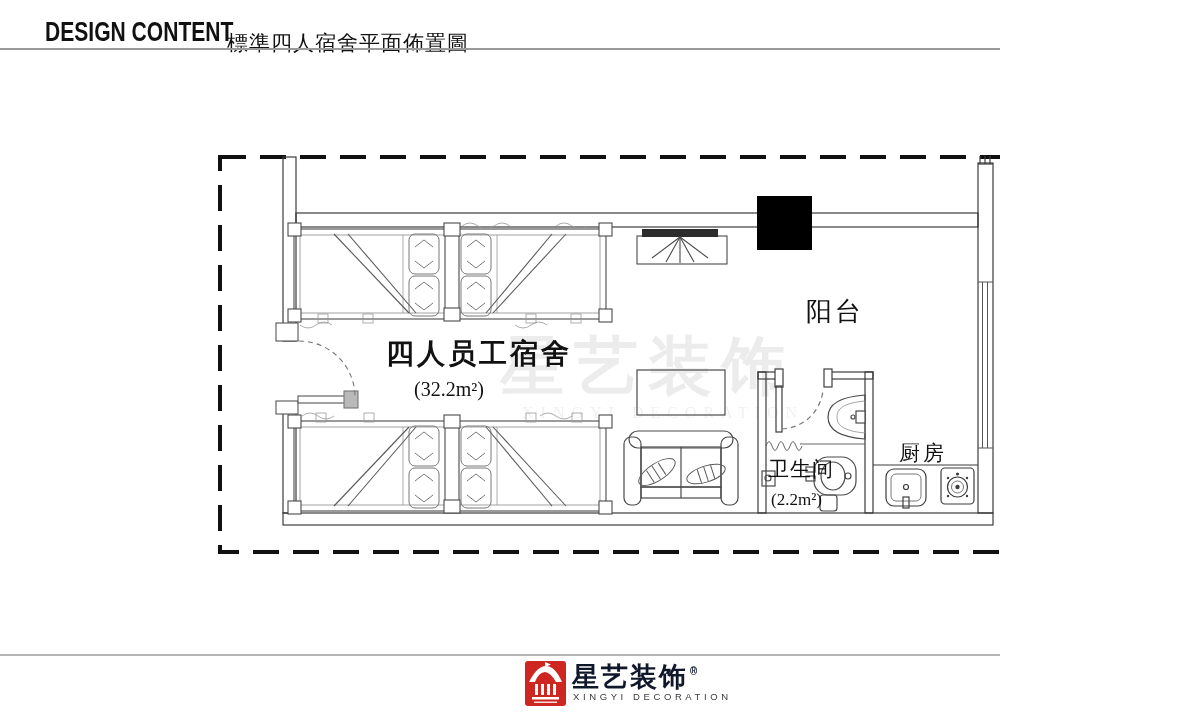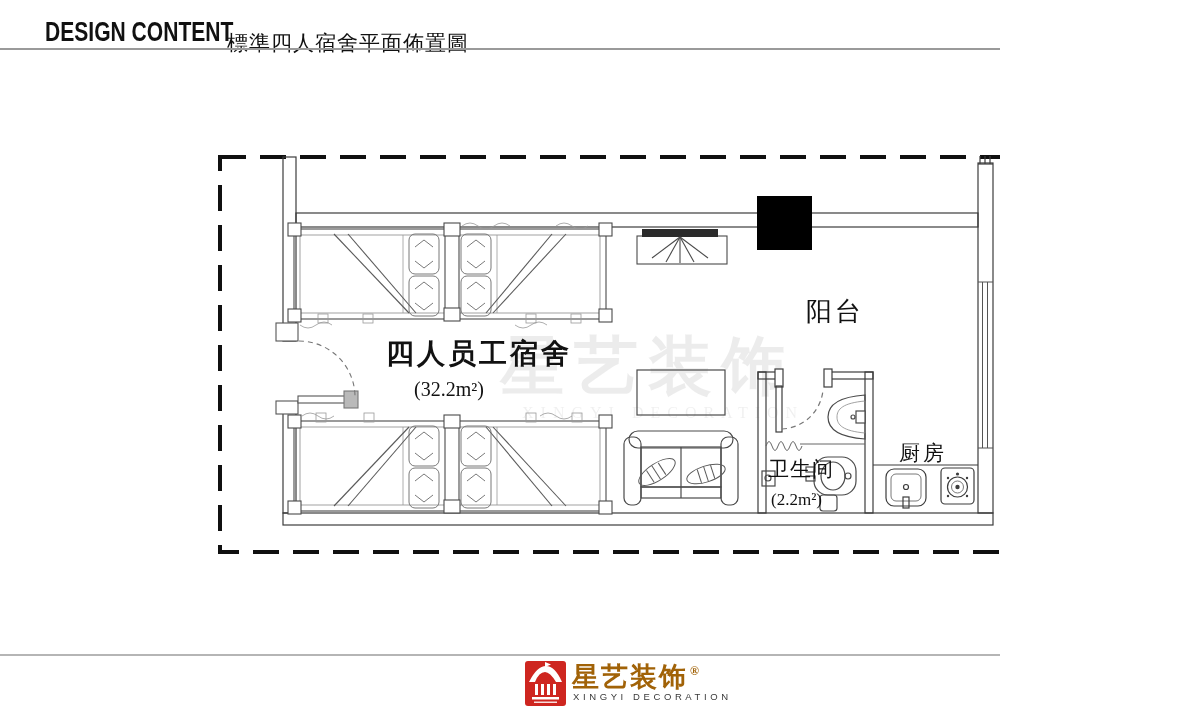--- a/index.html
+++ b/index.html
@@ -8,22 +8,22 @@
   .t-en{position:absolute;left:45px;top:17px;font-family:"Liberation Sans",sans-serif;
         font-weight:bold;font-size:27px;letter-spacing:0px;transform:scaleX(.78);
         transform-origin:left top;white-space:nowrap;}
   .t-zh{position:absolute;left:227px;top:29px;font-family:"Liberation Serif",serif;
         font-size:21px;letter-spacing:1px;white-space:nowrap;}
   .rule-top{position:absolute;left:0;top:48px;width:1200px;height:2px;background:#9a9a9a;}
   .rule-bottom{position:absolute;left:0;top:654px;width:1200px;height:2px;background:#b5b5b5;}
   svg.plan{position:absolute;left:0;top:0;}
   .room-label{font-family:"Liberation Serif",serif;fill:#111;}
   .wm{font-family:"Liberation Serif",serif;fill:#000;}
-  .logo-zh{position:absolute;left:572px;top:659px;font-family:Liberation Serif, serif;
-        font-weight:bold;font-size:27px;letter-spacing:2px;color:#a16207;white-space:nowrap;}
+  .logo-zh{position:absolute;left:572px;top:659px;font-family:Liberation Mono, monospace;
+        font-weight:bold;font-size:27px;letter-spacing:2px;color:#0f172a;white-space:nowrap;}
   .logo-reg{font-size:12px;position:relative;top:-11px;left:2px;font-weight:bold;}
   .logo-en{position:absolute;left:573px;top:691px;font-size:9.5px;letter-spacing:3.6px;
         color:#3a3a3a;white-space:nowrap;}
   .logo-mark{position:absolute;left:525px;top:661px;}
 </style>
 </head>
 <body>
 
 <div class="page">
 

